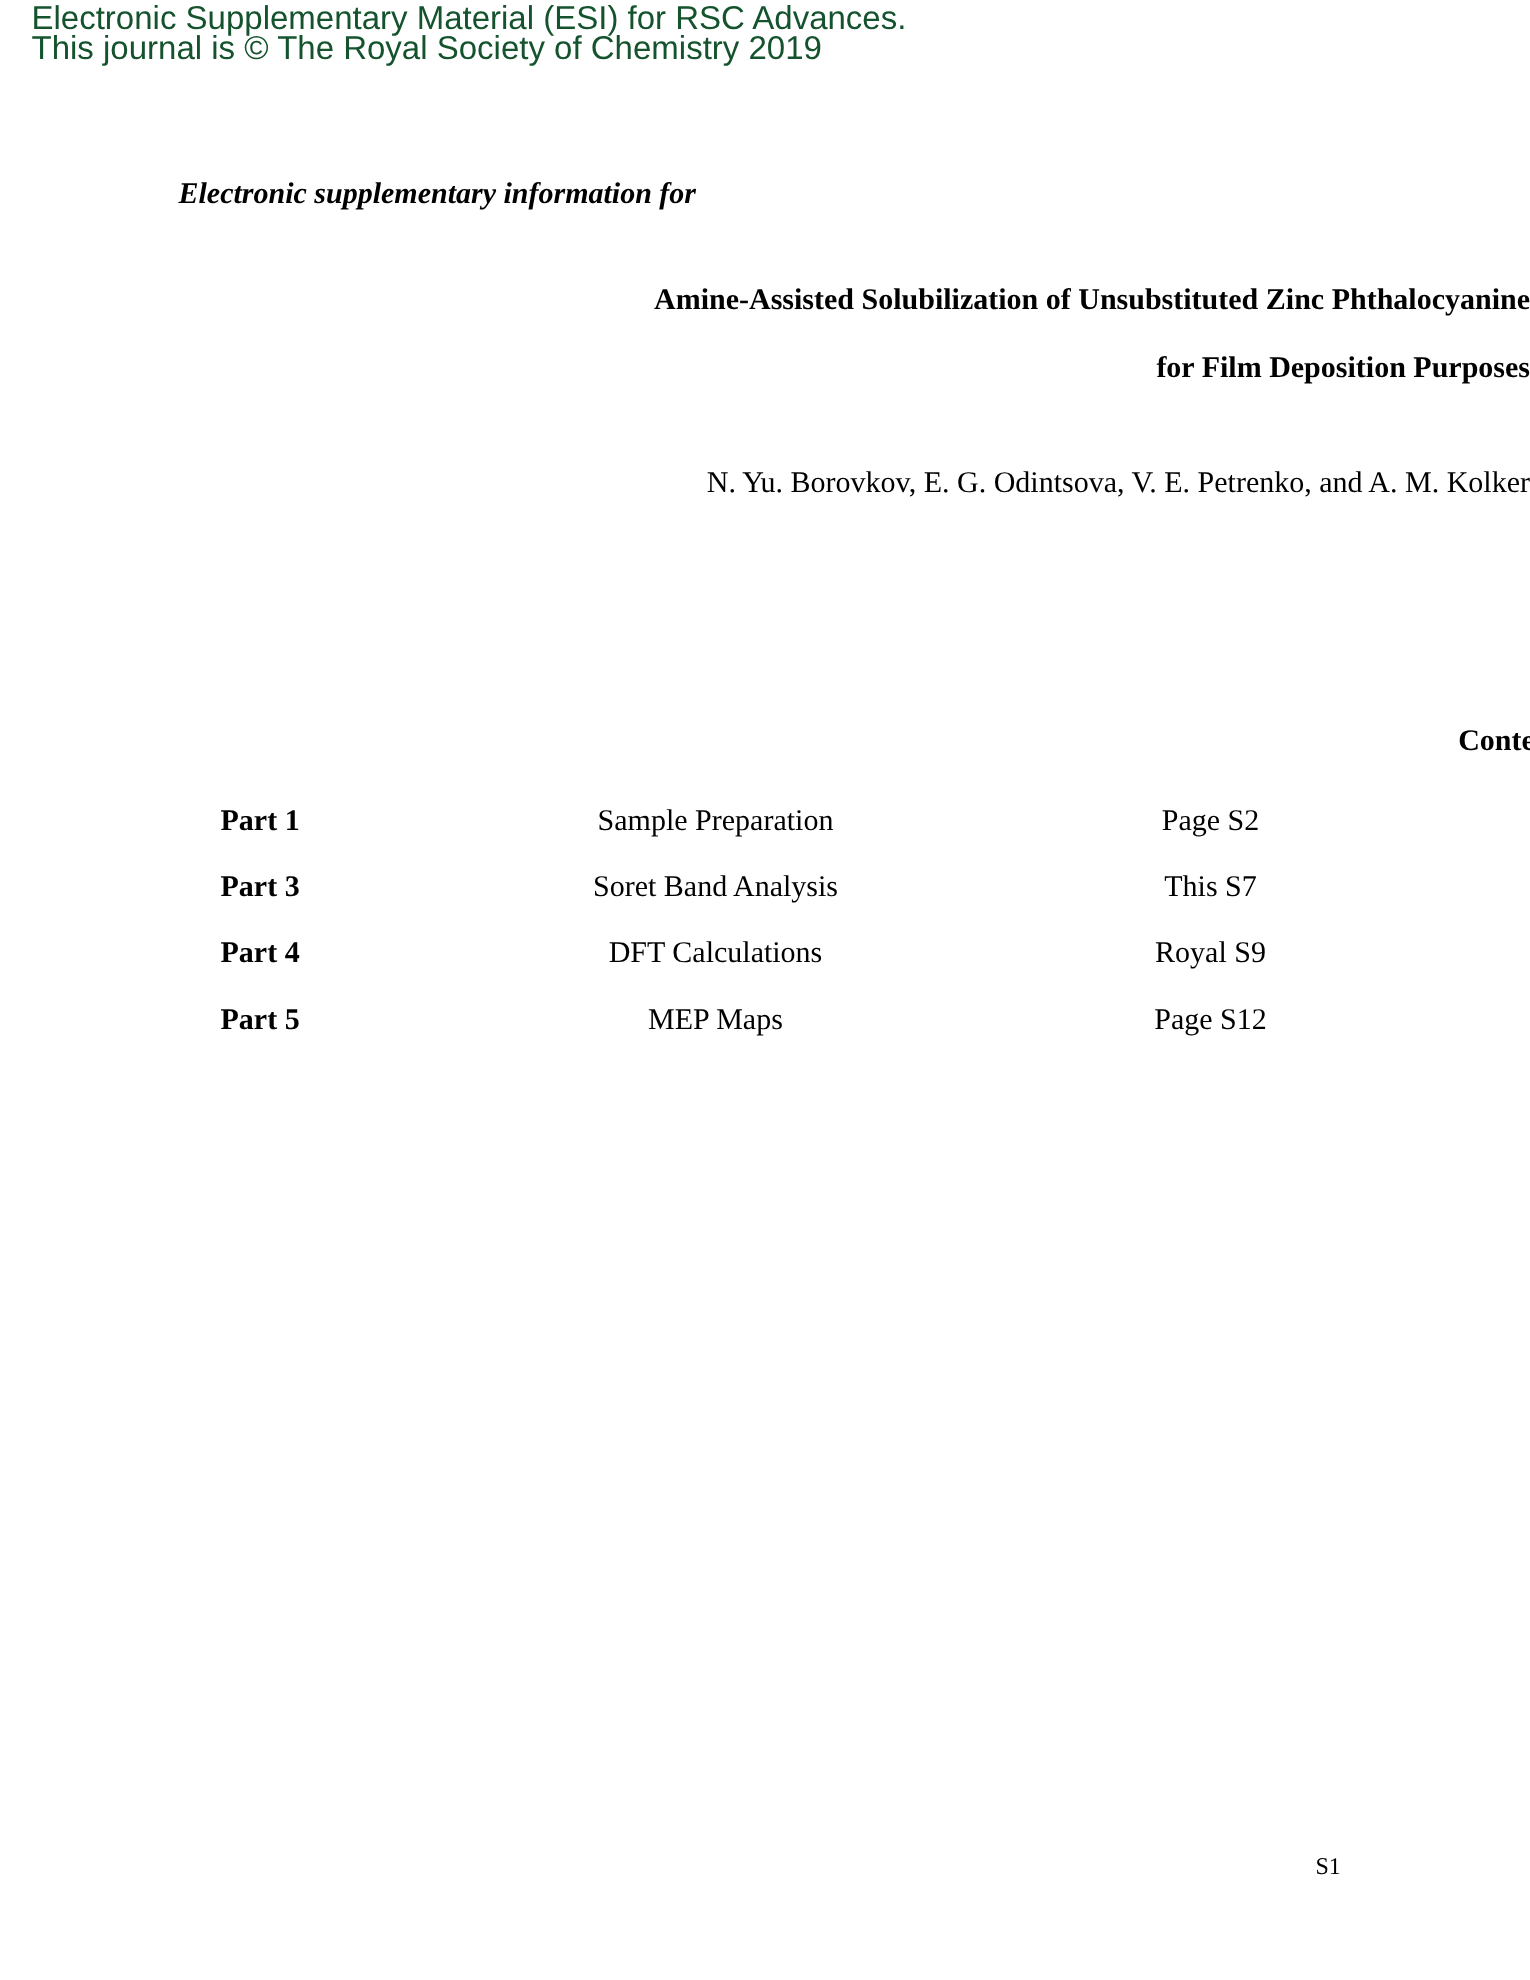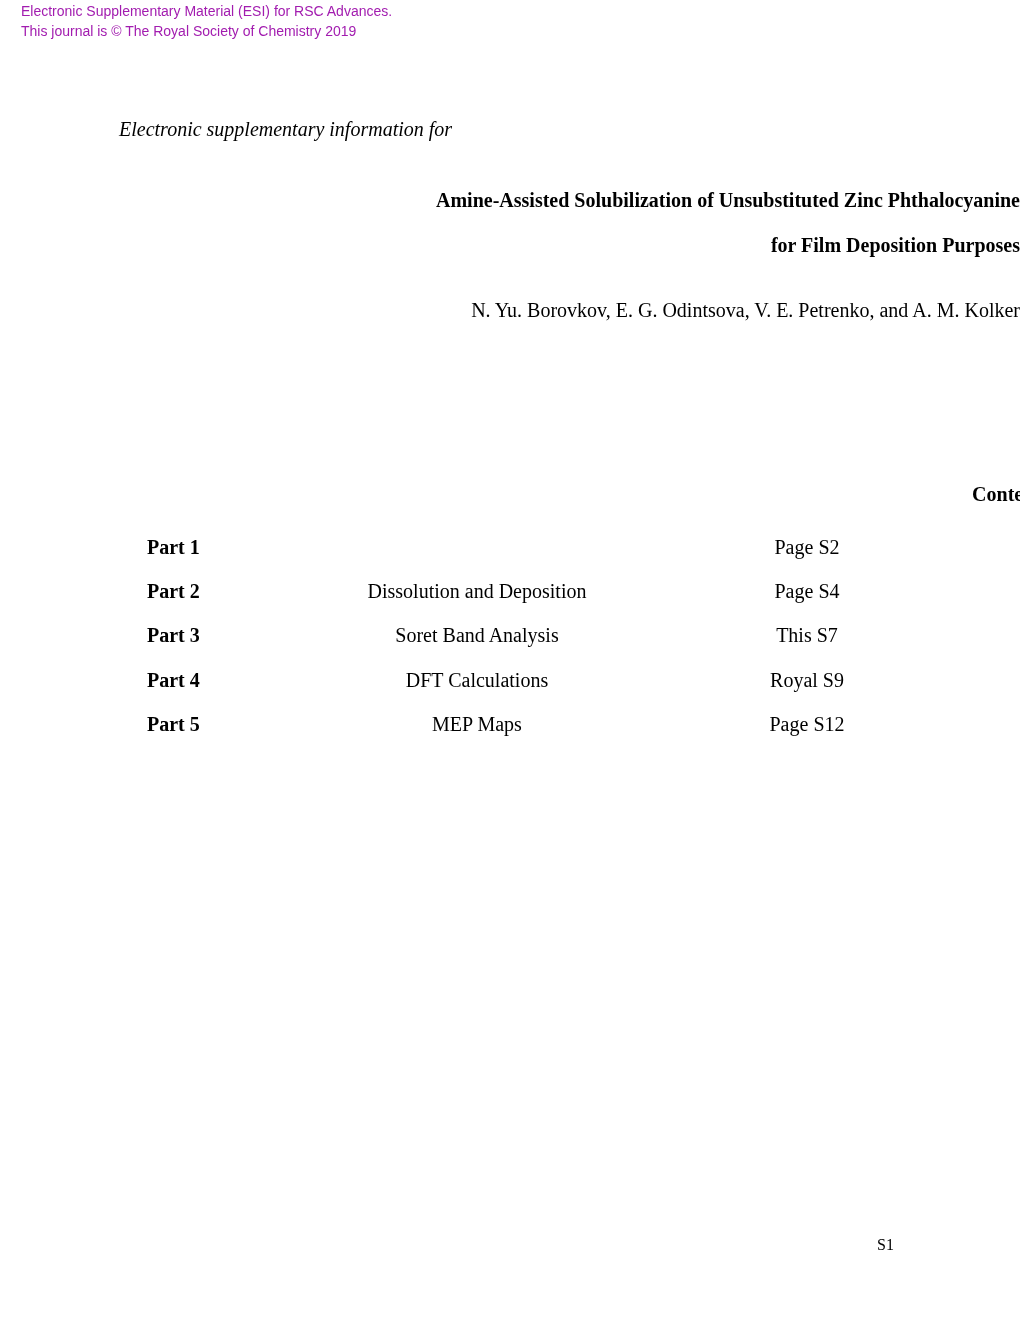--- a/index.html
+++ b/index.html
@@ -10,46 +10,47 @@
     color: #000000;
     position: relative;
     font-family: "Liberation Serif", serif;
     overflow: hidden;
   }
   .esi-header {
     position: absolute;
     top: 2px;
     left: 21px;
     font-family: "Liberation Sans", sans-serif;
-    font-size: 14px;
+    font-size: 22px;
     line-height: 19.5px;
-    color: #a21caf;
+    color: #14532d;
     white-space: nowrap;
   }
   .esi-note {
     position: absolute;
     top: 119px;
     left: 119px;
     font-style: italic;
     font-size: 20px;
     line-height: 20px;
     white-space: nowrap;
+    font-weight: bold;
   }
   .centered {
     position: absolute;
     left: 0;
     width: 1020px;
     text-align: right;
     font-size: 20px;
     line-height: 20px;
     white-space: nowrap;
   }
   .paper-title-line1 { top: 190px; font-weight: bold; }
   .paper-title-line2 { top: 235px; font-weight: bold; }
-  .authors-line     { top: 300px; }
+  .authors-line     { top: 312px; }
   .content-heading  { top: 484px; font-weight: bold; margin-left: 21px; }
   .toc {
     position: absolute;
     top: 537px;
     left: 0;
     width: 849px;
   }
   .toc-row {
     position: relative;
     height: 44.2px;
@@ -97,26 +98,22 @@
 <div class="centered paper-title-line1">Amine-Assisted Solubilization of Unsubstituted Zinc Phthalocyanine</div>
 <div class="centered paper-title-line2">for Film Deposition Purposes</div>
 
 <div class="centered authors-line">N. Yu. Borovkov, E. G. Odintsova, V. E. Petrenko, and A. M. Kolker</div>
 
 <div class="centered content-heading">Content</div>
 
 <div class="toc">
   <div class="toc-row">
     <span class="toc-part">Part 1</span>
+    <span class="toc-title">Sample Preparation</span>
     <span class="toc-page">Page S2</span>
-  </div>
-  <div class="toc-row">
-    <span class="toc-part">Part 2</span>
-    <span class="toc-title">Dissolution and Deposition</span>
-    <span class="toc-page">Page S4</span>
   </div>
   <div class="toc-row">
     <span class="toc-part">Part 3</span>
     <span class="toc-title">Soret Band Analysis</span>
     <span class="toc-page">This S7</span>
   </div>
   <div class="toc-row">
     <span class="toc-part">Part 4</span>
     <span class="toc-title">DFT Calculations</span>
     <span class="toc-page">Royal S9</span>

